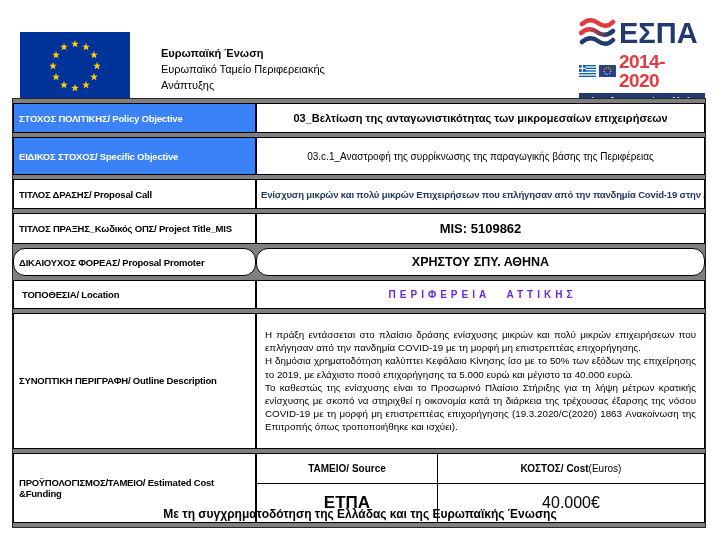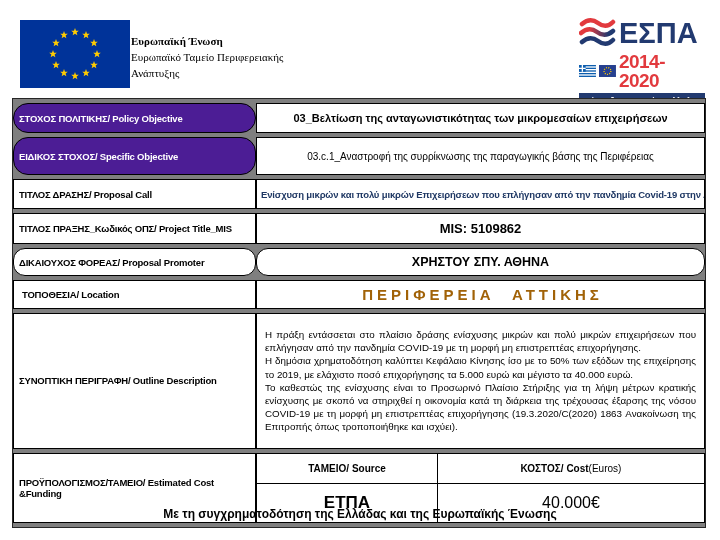--- a/index.html
+++ b/index.html
@@ -6,21 +6,21 @@
   html, body { width: 720px; height: 540px; }
   body {
     position: relative;
     background: #ffffff;
     font-family: "Liberation Sans", sans-serif;
     color: #000;
     overflow: hidden;
   }
 
   
-  .header-eu { position: absolute; left: 20px; top: 20px; display: flex; gap: 1px; font-family: Liberation Serif, serif; }
+  .header-eu { position: absolute; left: 20px; top: 32px; display: flex; gap: 31px; }
   .eu-flag-svg { display: block; }
   .eu-text { padding-top: 13px; font-size: 11px; line-height: 16px; }
   .eu-text .t1 { font-weight: bold; }
 
   .espa { position: absolute; right: 15px; top: 16px; width: 126px; }
   .espa-top { display: flex; align-items: center; gap: 3px; }
   .espa-name { font-size: 29px; font-weight: bold; color: #223a70; letter-spacing: 0px; line-height: 1; }
   .espa-mid { display: flex; align-items: center; gap: 3px; margin-top: 2px; }
   .espa-period { font-size: 19px; font-weight: bold; color: #e23a3e; letter-spacing: -0.5px; line-height: 1; }
   .espa-banner {
@@ -35,38 +35,38 @@
     border-collapse: separate; border-spacing: 0 4px;
     background: #7f7f7f; border: 1px solid #262626;
     table-layout: fixed;
   }
   col.c1 { width: 243px; }
   td { border: 1px solid #000; background: #fff; vertical-align: middle; overflow: hidden; }
   td.lbl {
     font-size: 9.5px; font-weight: bold; letter-spacing: -0.2px;
     padding: 2px 5px; text-align: left;
   }
-  td.lbl.gray { background: #4c1d95; color: #ffffff; border-radius: 15px; }
+  td.lbl.gray { background: #3b82f6; color: #ffffff; }
   td.val { text-align: center; padding: 2px 4px; }
 
   .r1 td { height: 30px; }
   .r2 td { height: 38px; }
   .r3 td { height: 30px; }
   .r4 td { height: 31px; }
   .r5 td { height: 28px; border-radius: 12px; }
   .r6 td { height: 29px; padding-left: 8px; }
   .r7 td { height: 110px; }
   .r8 td { height: 70px; }
 
   .v-policy   { font-size: 11px; font-weight: bold; }
   .v-specific { font-size: 10px; }
   .v-call     { font-size: 9.5px; font-weight: bold; color: #1f3864; letter-spacing: -0.15px; white-space: nowrap; }
   .v-mis      { font-size: 13px; font-weight: bold; }
   .v-promoter { font-size: 12.5px; font-weight: bold; }
-  .v-location { font-size: 15px; font-weight: bold; color: #a16207; letter-spacing: 4px; word-spacing: 10px; }
+  .v-location { font-size: 10px; font-weight: bold; color: #6d28d9; letter-spacing: 4px; word-spacing: 10px; }
 
   .v-desc { text-align: justify; vertical-align: middle; padding: 14px 8px; }
   .v-desc p { font-size: 9.8px; line-height: 13.2px; text-align: justify; }
 
   td.fund-cell { padding: 0; vertical-align: top; }
   .fund-grid { display: grid; grid-template-columns: 181px 1fr; grid-template-rows: 30px 1fr; height: 68px; }
   .fund-grid > div { display: flex; align-items: center; justify-content: center; }
   .fh { font-size: 10px; font-weight: bold; border-bottom: 1px solid #000; }
   .fh .normal { font-weight: normal; }
   .fc1 { border-right: 1px solid #000; }

